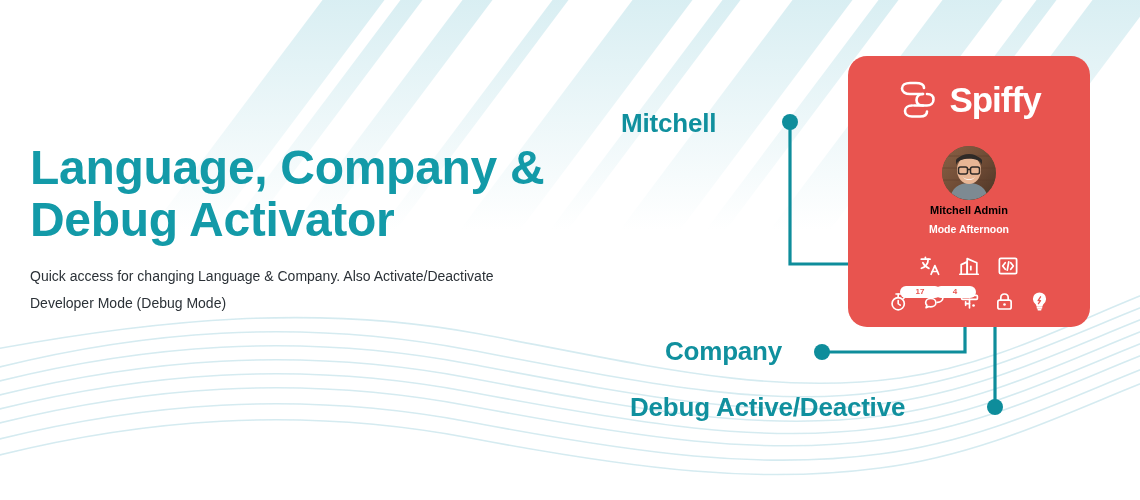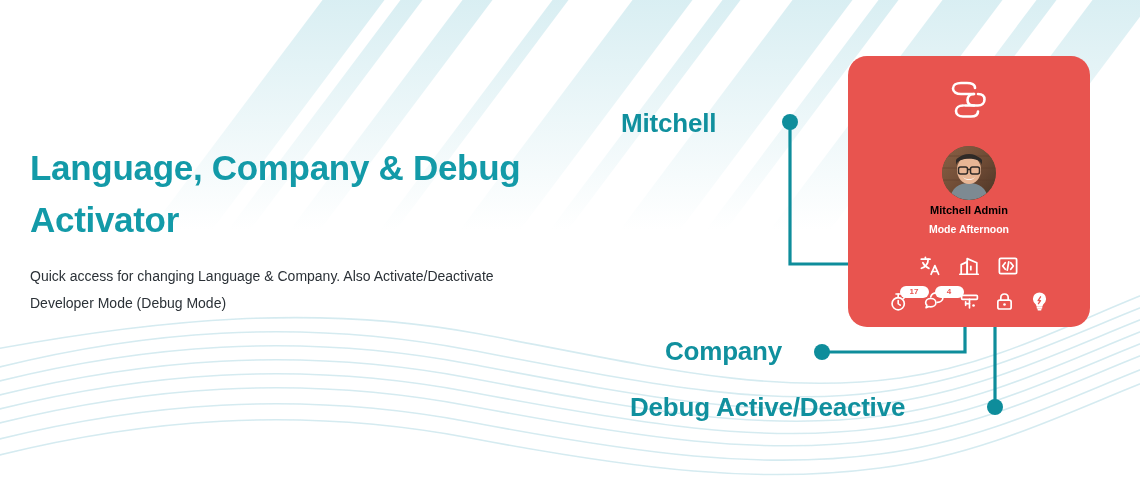--- a/index.html
+++ b/index.html
@@ -11,21 +11,21 @@
     position:relative;
   }
   #stage{position:absolute;inset:0;width:1140px;height:500px;overflow:hidden;}
 
   
   .bg-layer{position:absolute;inset:0;pointer-events:none;}
 
   
   .headline{
     position:absolute;left:30px;top:142px;width:520px;
-    font-size:35px;line-height:52px;font-weight:bold;
+    font-size:48px;line-height:52px;font-weight:bold;
     color:#139AA8;letter-spacing:-0.3px;
   }
   .subcopy{
     position:absolute;left:30px;top:263px;width:470px;
     font-size:14px;line-height:27px;color:#2b3137;
   }
 
   
   .callout{
     position:absolute;
@@ -67,21 +67,21 @@
   }
   #icon-row-top{top:198px;height:24px;gap:17px;}
   #icon-row-bottom{top:232px;height:26px;gap:14px;}
   .ic{display:block;}
   .ic-wrap{position:relative;display:flex;align-items:center;justify-content:center;}
   .badge{
     position:absolute;left:11px;top:-5px;
     background:#ffffff;color:#E8544F;
     border-radius:7px;min-width:13px;height:12px;
     font-size:8px;font-weight:bold;line-height:12px;text-align:center;
-    padding:0 8px;
+    padding:0 14px;
   }
 
   
   #connectors{position:absolute;inset:0;}
 </style>
 </head>
 <body>
 
 <div id="stage">
 
@@ -147,20 +147,21 @@
 
     <div class="card-logo">
       <svg width="42" height="42" viewBox="0 0 42 42">
         <g fill="none" stroke="#ffffff" stroke-width="2.6" stroke-linecap="round">
           <path d="M27,9 C27,5.5 23.5,4 19,4 L13,4 C8.5,4 5,6 5,9.5 C5,13 8.5,15 13,15 L26,15"></path>
           <path d="M30,15 C34,15 36.5,17 36.5,20.5 C36.5,24 34,26.5 30,26.5 L17,26.5"></path>
           <path d="M15,26.5 C11,26.5 8,28.5 8,32 C8,35.5 11,37.5 15,37.5 L23,37.5 C27.5,37.5 30,35.5 30,32.5"></path>
           <path d="M26,15 C22,15 19.5,17.5 19.5,21 C19.5,24.5 22,26.5 26,26.5"></path>
         </g>
       </svg>
+      <div class="logo-word">Spiffy</div>
     </div>
 
     <div class="avatar">
       <svg width="54" height="54" viewBox="0 0 54 54">
         <defs>
           <clipPath id="avClip">
               <circle cx="27" cy="27" r="27"></circle>
             </clipPath>
           <linearGradient id="brickBg" x1="0" y1="0" x2="1" y2="1">
             <stop offset="0%" stop-color="#8a6246"></stop>

